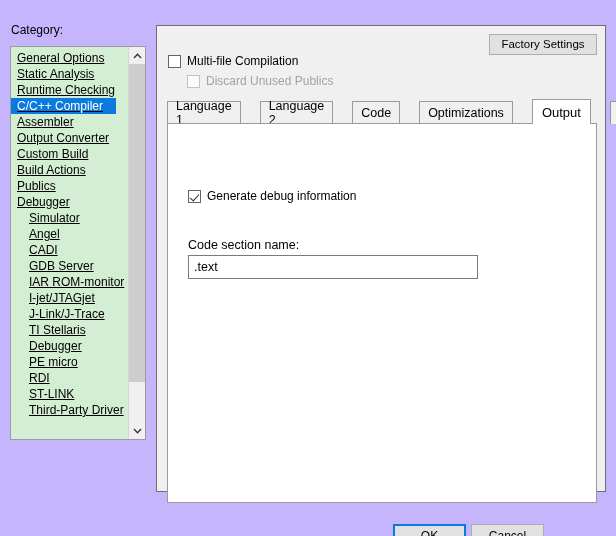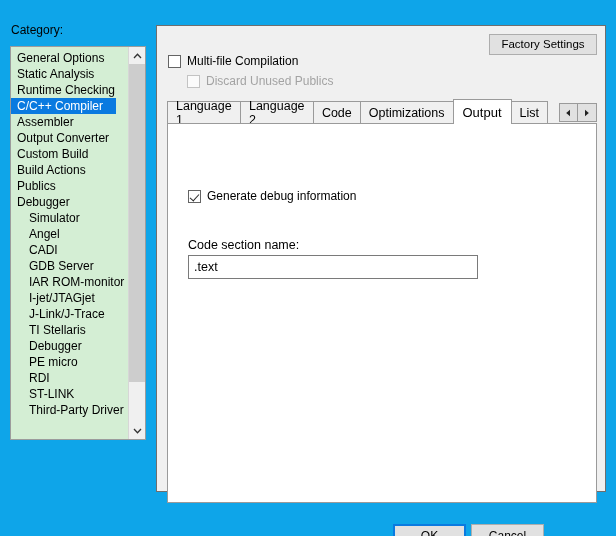--- a/index.html
+++ b/index.html
@@ -8,21 +8,21 @@
     margin: 0; padding: 0;
     width: 616px; height: 536px;
     background: #f0f0f0;
     font-family: "Liberation Sans", sans-serif;
     overflow: hidden;
   }
   #root {
     position: relative;
     width: 616px;
     height: 536px;
-    background: #0ea5e9;
+    background: #c4b5fd;
   }
 
   
   .category-label {
     position: absolute;
     left: 11px; top: 23px;
     font-size: 12px;
     color: #000;
     white-space: nowrap;
   }
@@ -34,20 +34,21 @@
     width: 136px; height: 394px;
     background: #d4eed4;
     border: 1px solid #9c9c9c;
     display: flex;
     overflow: hidden;
   }
   .category-list {
     flex: 1 1 auto;
     padding: 3px 12px 0 0;
     overflow: hidden;
+    text-decoration: underline;
   }
   .cat-item {
     font-size: 12px;
     color: #000;
     line-height: 16px;
     height: 16px;
     padding-left: 6px;
     white-space: nowrap;
     cursor: default;
   }
@@ -148,20 +149,21 @@
   .cb-label { font-size: 12px; color: #000; }
   .cb-label.disabled { color: #a3a3a3; }
 
   
   .tabstrip {
     position: absolute;
     left: 10px; top: 73px;
     width: 430px; height: 25px;
     display: flex;
     align-items: flex-end;
+    gap: 20px;
   }
   .tab {
     height: 23px;
     background: #f0f0f0;
     border: 1px solid #9a9a9a;
     border-bottom: none;
     margin-right: -1px;
     padding: 0 8px;
     font-size: 12.5px;
     color: #000;

